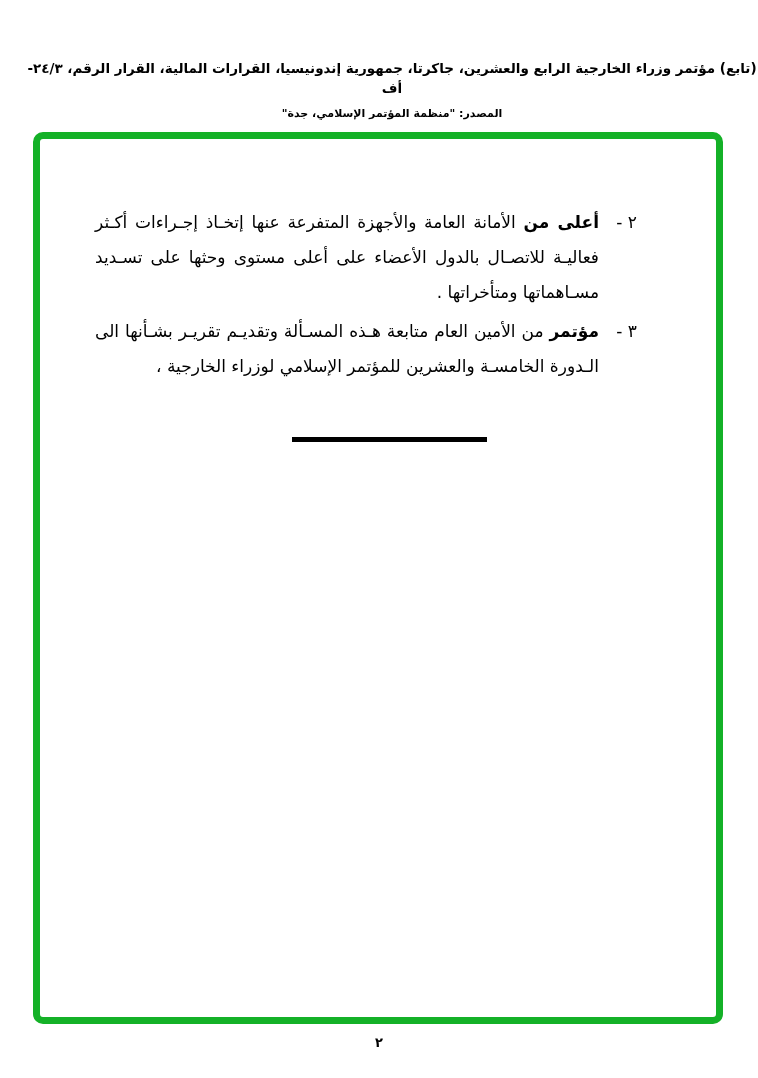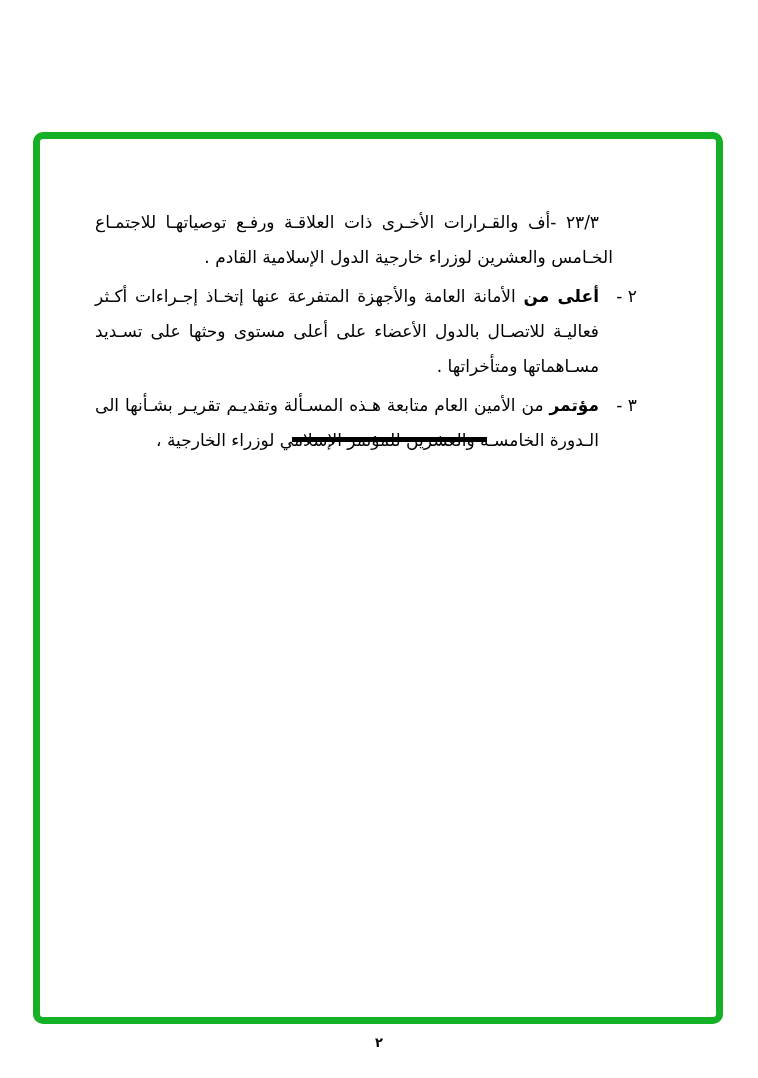--- a/index.html
+++ b/index.html
@@ -79,26 +79,29 @@
     direction:rtl;
     font-size:13px;
     font-weight:bold;
   }
 </style>
 </head>
 <body>
 
 <div class="page">
 
+  <div class="doc-header">
+    <div class="line1">(تابع) مؤتمر وزراء الخارجية الرابع والعشرين، جاكرتا، جمهورية إندونيسيا، القرارات المالية، القرار الرقم، ٢٤/٣-أف</div>
+    <div class="line2">المصدر:  "منظمة المؤتمر الإسلامي، جدة"</div>
+  </div>
 
   <div class="green-box"></div>
 
   <div class="content">
 
-    <p class="continuation">٢٣/٣ -أف والقـرارات الأخـرى ذات العلاقـة ورفـع توصياتهـا للاجتمـاع الخـامس والعشرين لوزراء خارجية الدول الإسلامية القادم .</p>
 
     <div class="list-item">
       <span class="marker">٢ -</span>
       <p class="item-text"><span class="lead">أعلى من</span><span> الأمانة العامة والأجهزة المتفرعة عنها إتخـاذ إجـراءات أكـثر فعاليـة للاتصـال بالدول  الأعضاء على أعلى مستوى وحثها على تسـديد مسـاهماتها ومتأخراتها .</span></p>
     </div>
 
     <div class="list-item">
       <span class="marker">٣ -</span>
       <p class="item-text"><span class="lead">مؤتمر</span><span> من الأمين العام متابعة هـذه المسـألة وتقديـم تقريـر بشـأنها الى الـدورة الخامسـة والعشرين للمؤتمر الإسلامي لوزراء الخارجية ،</span></p>
     </div>

